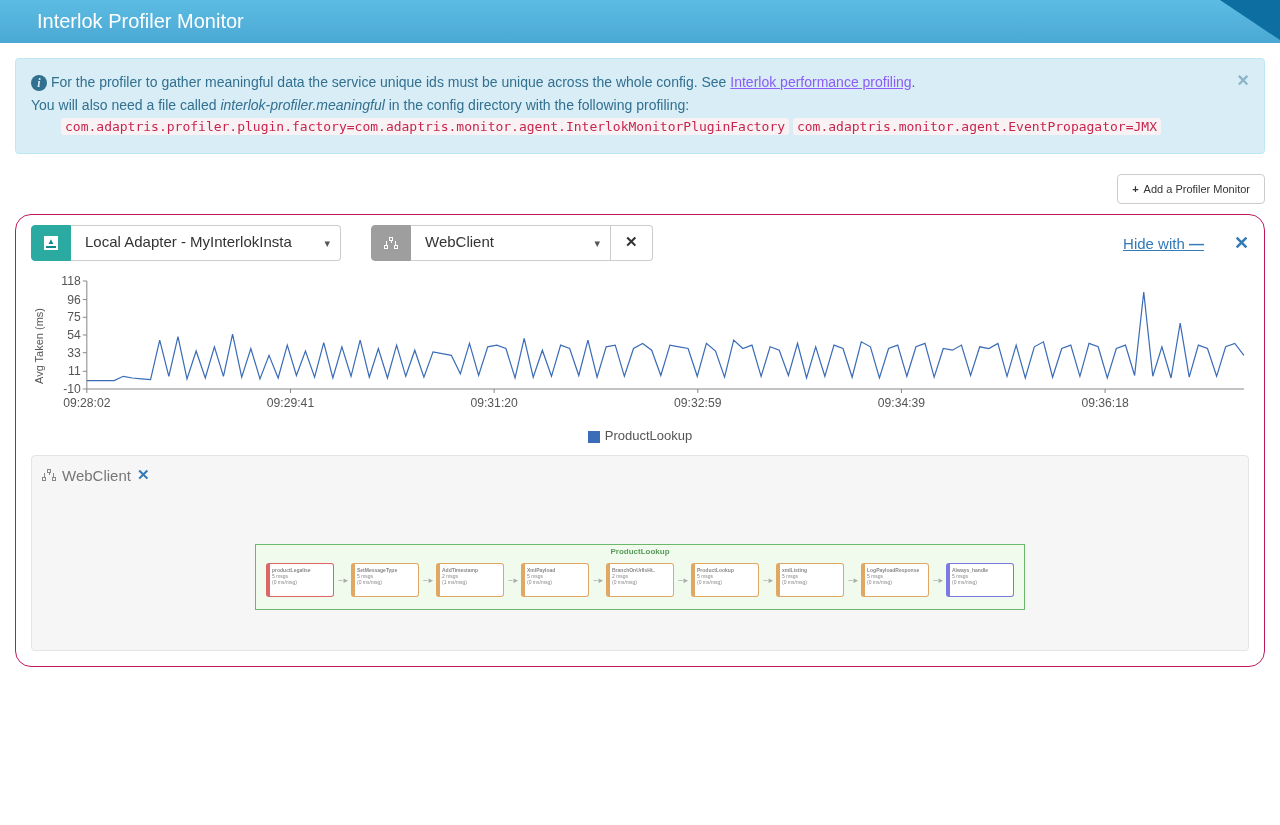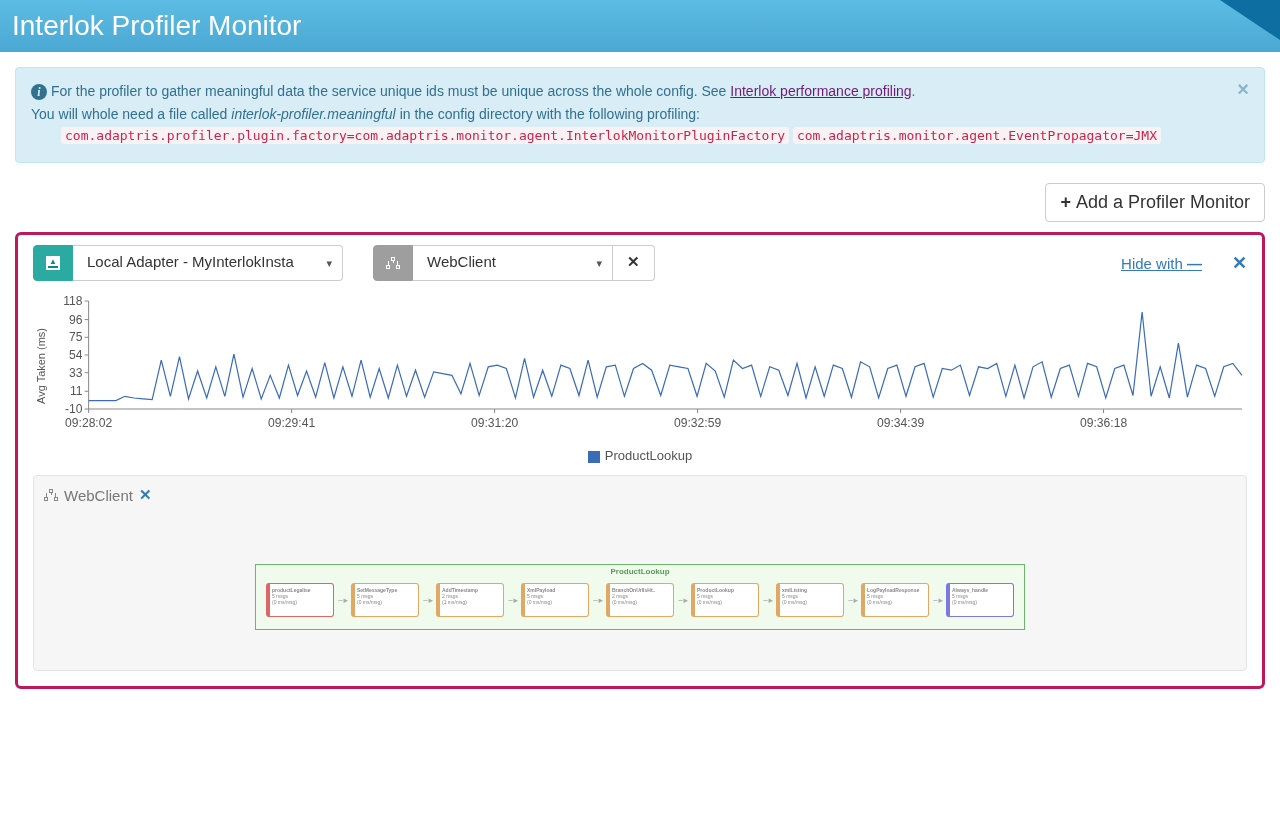--- a/index.html
+++ b/index.html
@@ -1,29 +1,29 @@
 <!DOCTYPE html>
 <html><head>
 <meta charset="utf-8">
 <style>
 * { box-sizing: border-box; margin: 0; padding: 0; }
 body { font-family: -apple-system, "Helvetica Neue", Arial, sans-serif; font-size: 14px; color: #333; background: #fff; }
-.header { background: linear-gradient(to bottom, #5dbce3, #4aa8d3); padding: 10px 12px; color: #fff; font-size: 28px; font-weight: 400; position: relative; }
+.header { background: linear-gradient(to bottom, #5dbce3, #4aa8d3); padding: 10px 37px; color: #fff; font-size: 20px; font-weight: 400; position: relative; }
 .corner-decoration { position: absolute; top: 0; right: 0; width: 0; height: 0; border-left: 60px solid transparent; border-top: 40px solid #0d6ea1; }
 .content { padding: 15px; }
 .alert { background: #d9edf7; border: 1px solid #bce8f1; border-radius: 4px; padding: 15px 35px 15px 15px; color: #31708f; position: relative; margin-bottom: 20px; }
 .alert .close { position: absolute; top: 10px; right: 15px; font-size: 20px; color: #8ab5c9; cursor: pointer; font-weight: bold; }
-.alert a { color: #701a75; text-decoration: underline; margin-top: 45px; }
+.alert a { color: #8b5cf6; text-decoration: underline; margin-top: 45px; }
 .alert ul { margin: 5px 0 0 30px; }
 .alert li { font-family: Menlo, Monaco, Consolas, monospace; font-size: 13px; color: #c7254e; background: #f9f2f4; padding: 1px 4px; border-radius: 3px; display: inline-block; margin-bottom: 3px; }
 .alert li::marker { color: #31708f; }
 .info-icon { display: inline-block; font-family: Georgia, serif; font-style: italic; font-weight: bold; background: #31708f; color: #d9edf7; border-radius: 50%; width: 16px; height: 16px; text-align: center; line-height: 16px; font-size: 12px; }
 .btn-row { text-align: right; margin-bottom: 10px; }
-.btn { display: inline-block; padding: 8px 14px; background: #fff; border: 1px solid #ccc; border-radius: 4px; cursor: pointer; font-size: 18px; color: #333; }
-.panel { border: 3px solid #be185d; border-radius: 6px; padding: 10px 15px 15px; }
+.btn { display: inline-block; padding: 8px 14px; background: #fff; border: 1px solid #ccc; border-radius: 4px; cursor: pointer; font-size: 11px; color: #333; }
+.panel { border: 1px solid #be185d; border-radius: 16px; padding: 10px 15px 15px; }
 .controls { display: flex; align-items: center; gap: 0; margin-bottom: 10px; flex-wrap: wrap; }
 .control-group { display: flex; margin-right: 30px; }
 .icon-btn { background: #fff; border: 1px solid #ccc; padding: 7px 12px; display: inline-flex; align-items: center; justify-content: center; border-radius: 4px 0 0 4px; }
 .icon-btn.teal { background: #2aaaa0; border-color: #2aaaa0; }
 .icon-btn.gray { background: #9e9e9e; border-color: #9e9e9e; }
 .select-like { background: #fff; border: 1px solid #ccc; border-left: none; padding: 7px 28px 7px 14px; font-size: 15px; height: 36px; min-width: 200px; position: relative; border-radius: 0 4px 4px 0; }
 .select-like.narrow { min-width: 110px; }
 .select-like::after { content: "▾"; position: absolute; right: 10px; top: 50%; transform: translateY(-50%); font-size: 11px; color: #555; }
 .close-btn { background: #fff; border: 1px solid #ccc; border-left: none; padding: 7px 14px; font-size: 15px; font-weight: bold; height: 36px; border-radius: 0 4px 4px 0; cursor: pointer; }
 .link-toggle { color: #337ab7; text-decoration: underline; cursor: pointer; font-size: 15px; margin-left: auto; margin-right: 30px; }
@@ -68,21 +68,21 @@
 <div class="content">
 
   <div class="alert">
     <span class="close">×</span>
     <p>
       <span class="info-icon">i</span>
       <span>For the profiler to gather meaningful data the service unique ids must be unique across the whole config. See </span>
       <a href="#">Interlok performance profiling</a>.
     </p>
     <p style="margin-top:6px">
-      <span>You will whole need a file called </span>
+      <span>You will also need a file called </span>
       <em>interlok-profiler.meaningful</em>
       <span> in the config directory with the following profiling:</span>
     </p>
     <ul>
       <li>com.adaptris.profiler.plugin.factory=com.adaptris.monitor.agent.InterlokMonitorPluginFactory</li>
       <li>com.adaptris.monitor.agent.EventPropagator=JMX</li>
     </ul>
   </div>
 
   <div class="btn-row">

